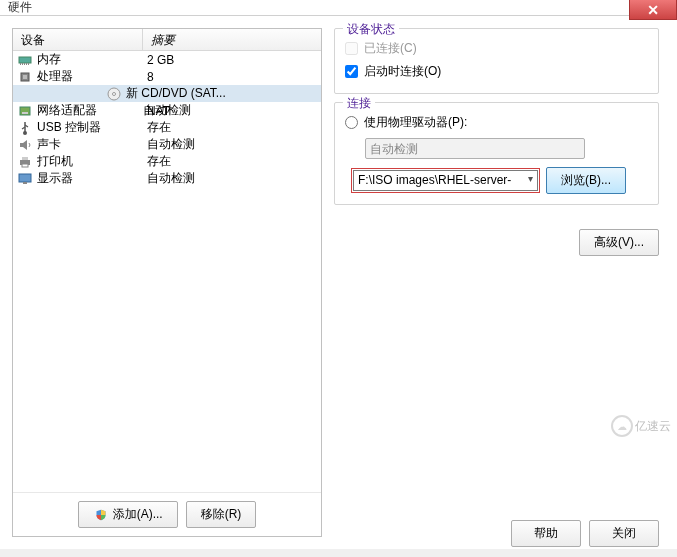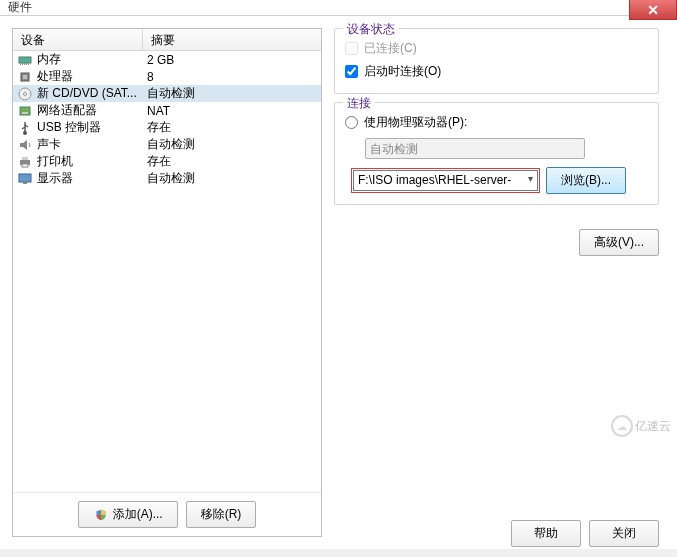--- a/index.html
+++ b/index.html
@@ -4,24 +4,24 @@
   <style>
     * { box-sizing: border-box; margin: 0; padding: 0; font-family: "Microsoft YaHei", "Segoe UI", sans-serif; font-size: 12px; }
     body { background: #f0f0f0; width: 677px; height: 557px; position: relative; }
     .title-bar { background: #fff; height: 16px; border-bottom: 1px solid #d0d0d0; display: flex; align-items: center; padding: 0 8px; position: relative; }
     .title-text { color: #333; }
     .close-btn { position: absolute; right: 0; top: 0; width: 48px; height: 20px; background: linear-gradient(to bottom, #e77, #c44); border: 1px solid #a33; border-top: none; display: flex; align-items: center; justify-content: center; color: #fff; font-size: 14px; font-weight: bold; }
     .content { display: flex; padding: 12px; gap: 12px; height: calc(100% - 24px); background: #fff; }
     .left-panel { width: 310px; border: 1px solid #c0c0c0; background: #fff; display: flex; flex-direction: column; }
     .list-header { display: flex; background: linear-gradient(to bottom, #fdfdfd, #f0f0f0); border-bottom: 1px solid #d8d8d8; height: 22px; }
     .list-header .col1 { width: 130px; padding: 3px 8px; border-right: 1px solid #d8d8d8; }
-    .list-header .col2 { flex: 1; padding: 3px 8px; }
+    .list-header .col2 { flex: 1; padding: 3px 8px; font-style: italic; }
     .device-list { flex: 1; overflow: auto; }
     .device-row { display: flex; height: 17px; align-items: center; }
-    .device-row.selected { background: #d8e6f2; }
+    .device-row.selected { background: #d8e6f2; flex-direction: column; }
     .device-row .col1 { width: 130px; padding: 0 4px; display: flex; align-items: center; gap: 4px; }
     .device-row .col2 { flex: 1; padding: 0 4px; }
     .icon { width: 16px; height: 16px; display: inline-flex; align-items: center; justify-content: center; flex-shrink: 0; }
     .left-buttons { padding: 8px; display: flex; gap: 8px; justify-content: center; border-top: 1px solid #e8e8e8; }
     .btn { background: linear-gradient(to bottom, #fdfdfd, #ececec); border: 1px solid #acacac; padding: 4px 14px; border-radius: 2px; cursor: pointer; display: inline-flex; align-items: center; gap: 4px; }
     .btn-highlight { border: 1px solid #3c7fb1; background: linear-gradient(to bottom, #eaf6fd, #bee6fd); }
     .right-panel { flex: 1; display: flex; flex-direction: column; gap: 8px; padding-right: 6px; }
     .fieldset { border: 1px solid #d4d4d4; border-radius: 2px; padding: 8px 10px 10px; position: relative; }
     .fieldset-title { position: absolute; top: -8px; left: 8px; background: #fff; padding: 0 4px; color: #4c1d95; }
     .checkbox-row, .radio-row { display: flex; align-items: center; gap: 6px; padding: 3px 0; }

